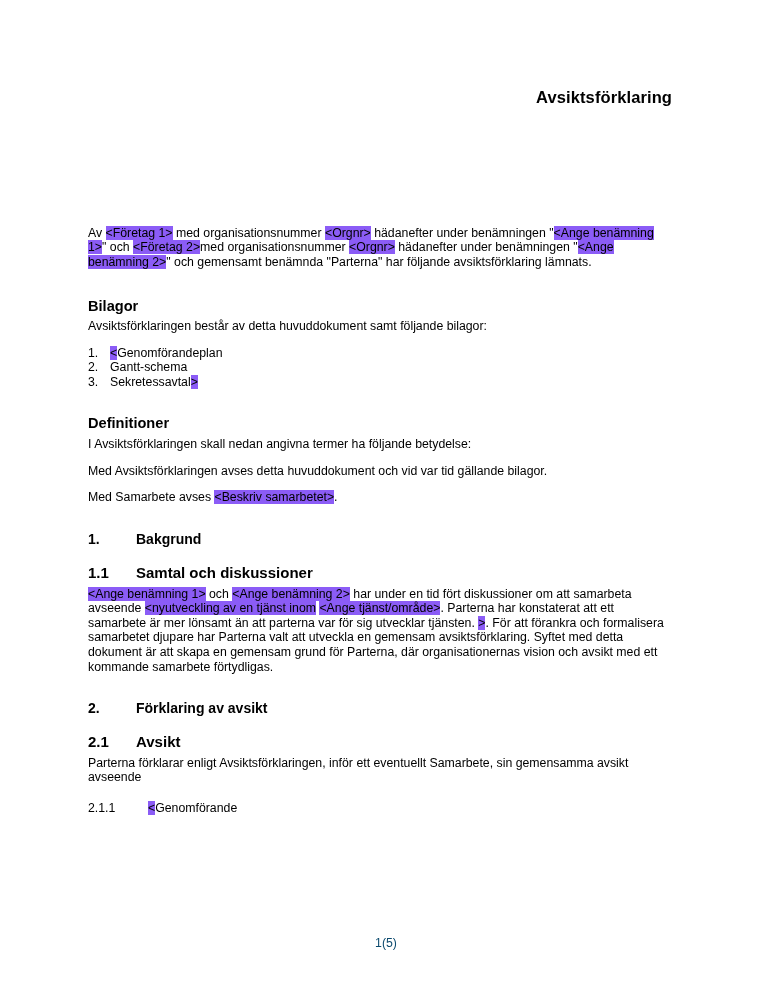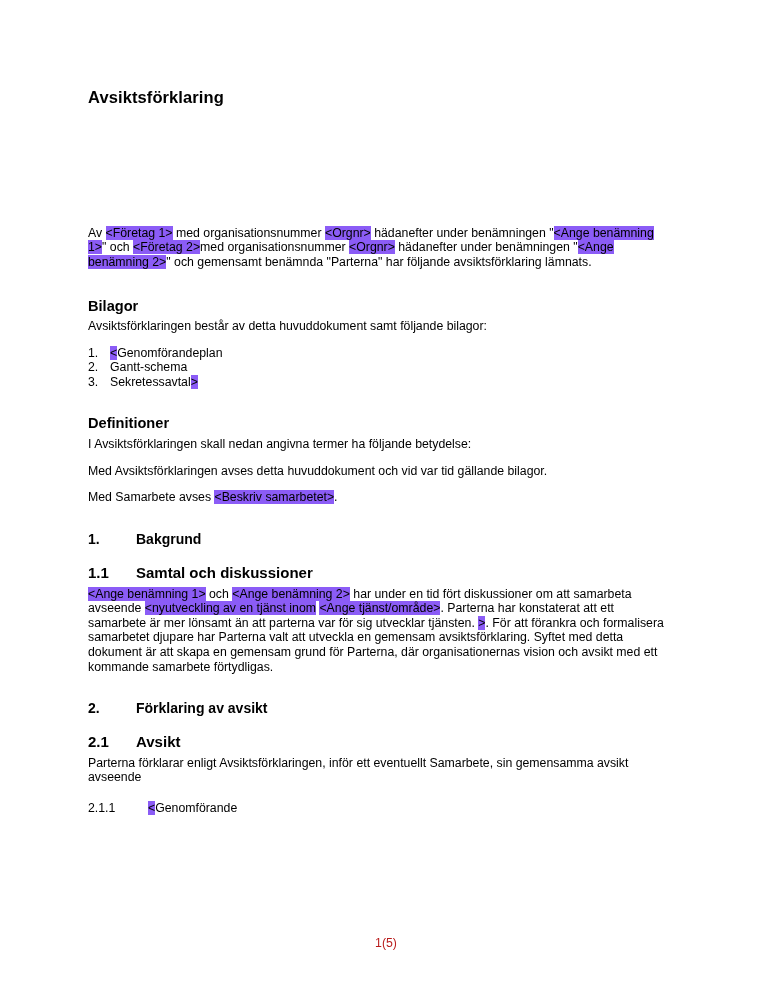--- a/index.html
+++ b/index.html
@@ -21,21 +21,21 @@
   }
   .content {
     position: absolute;
     left: 88px;
     top: 0;
     width: 584px;
   }
 
   
   .doc-title {
-    text-align: left;
+    text-align: right;
     font-size: 16.5px;
     font-weight: bold;
     letter-spacing: 0.1px;
     margin: 0;
     padding-top: 88px;
     line-height: 1.2;
   }
 
   
   .para {
@@ -117,21 +117,21 @@
   .sp-subpara { height: 5px; }
 
   
   .footer {
     position: absolute;
     left: 0;
     top: 936px;
     width: 772px;
     text-align: center;
     font-size: 12.3px;
-    color: #b91c1c;
+    color: #0c4a6e;
   }
 </style>
 </head>
 <body>
 
 <div class="page">
 
   <div class="content">
 
     <h1 class="doc-title">Avsiktsförklaring</h1>

